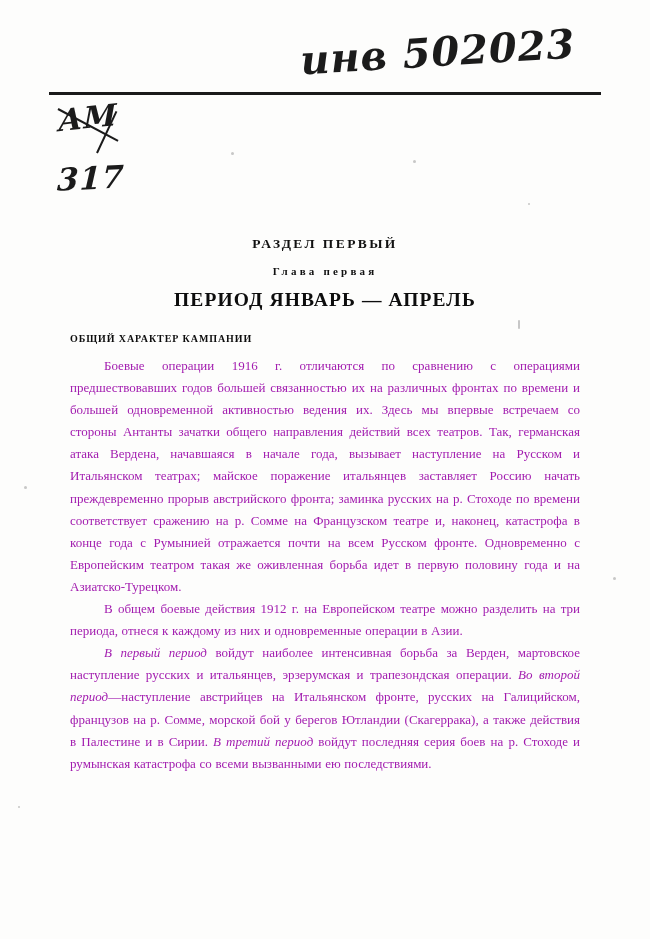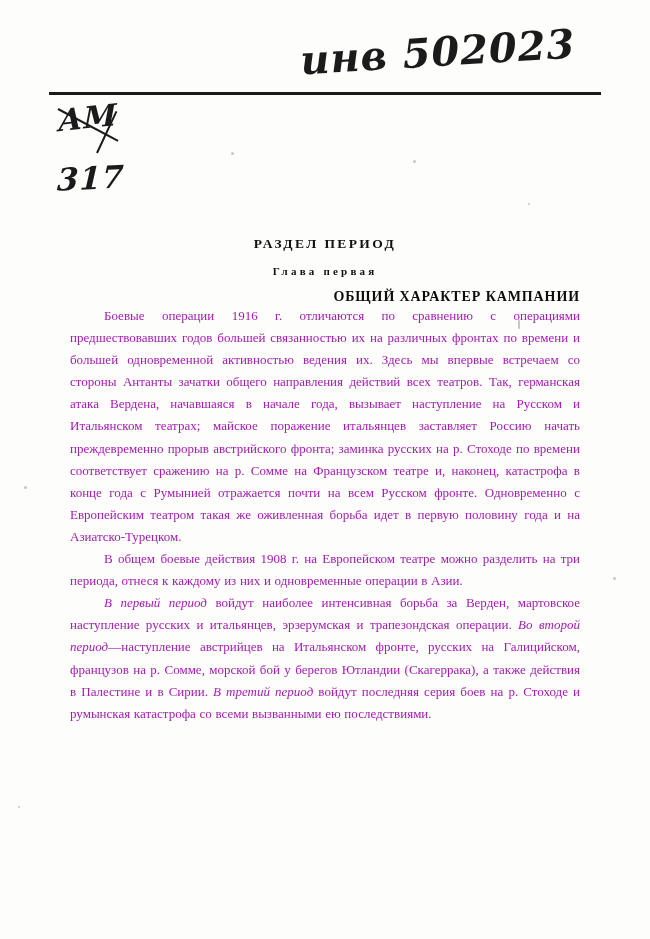--- a/index.html
+++ b/index.html
@@ -121,24 +121,25 @@
   .chapter-title {
     text-align: center;
     font-size: 19.5px;
     font-weight: 700;
     letter-spacing: 1.1px;
     margin-bottom: 22px;
     color: #0d0d0d;
   }
 
   .subsection-title {
-    text-align: right;
-    font-size: 14px;
+    text-align: left;
+    font-size: 10px;
     font-weight: 700;
     letter-spacing: 0.9px;
+    margin-bottom: 11px;
     color: #0d0d0d;
   }
 
   p.body {
     margin: 0;
     font-size: 13px;
     line-height: 22.1px;
     text-align: justify;
     text-indent: 34px;
     color: #a21caf;
@@ -174,28 +175,29 @@
 
   <div id="top-rule"></div>
 
   <div class="handwriting" id="hw-am">АМ</div>
   <div class="hw-rule" id="hw-slash"></div>
   <div class="handwriting" id="hw-num">317</div>
   <div class="hw-rule" id="hw-stroke"></div>
 
   <div class="column">
 
-    <div class="section-label">РАЗДЕЛ ПЕРИОД</div>
+    <div class="section-label">РАЗДЕЛ ПЕРВЫЙ</div>
 
 
     <div class="chapter-label">Глава первая</div>
 
+    <div class="chapter-title">ПЕРИОД ЯНВАРЬ — АПРЕЛЬ</div>
 
     <div class="subsection-title">ОБЩИЙ ХАРАКТЕР КАМПАНИИ</div>
 
     <p class="body">Боевые операции 1916 г. отличаются по сравнению с операциями предшествовавших годов большей связанностью их на различных фронтах по времени и большей одновременной активностью ведения их. Здесь мы впервые встречаем со стороны Антанты зачатки общего направления действий всех театров. Так, германская атака Вердена, начавшаяся в начале года, вызывает наступление на Русском и Итальянском театрах; майское поражение итальянцев заставляет Россию начать преждевременно прорыв австрийского фронта; заминка русских на р. Стоходе по времени соответствует сражению на р. Сомме на Французском театре и, наконец, катастрофа в конце года с Румынией отражается почти на всем Русском фронте. Одновременно с Европейским театром такая же оживленная борьба идет в первую половину года и на Азиатско-Турецком.</p>
 
-    <p class="body">В общем боевые действия 1908 г. на Европейском театре можно разделить на три периода, отнеся к каждому из них и одновременные операции в Азии.</p>
+    <p class="body">В общем боевые действия 1912 г. на Европейском театре можно разделить на три периода, отнеся к каждому из них и одновременные операции в Азии.</p>
 
     <p class="body"><span class="ital">В первый период</span><span> войдут наиболее интенсивная борьба за Верден, мартовское наступление русских и итальянцев, эрзерумская и трапезондская операции. </span><span class="ital">Во второй период</span><span>—наступление австрийцев на Итальянском фронте, русских на Галицийском, французов на р. Сомме, морской бой у берегов Ютландии (Скагеррака), а также действия в Палестине и в Сирии. </span><span class="ital">В третий период</span><span> войдут последняя серия боев на р. Стоходе и румынская катастрофа со всеми вызванными ею последствиями.</span></p>
 
   </div>
 </div>
 
 </body></html>

